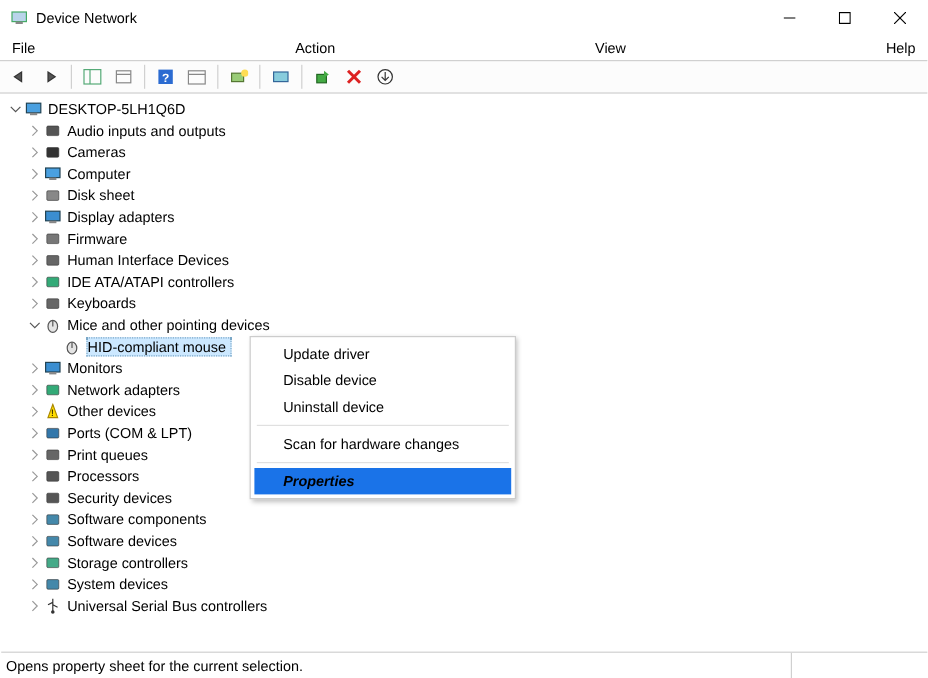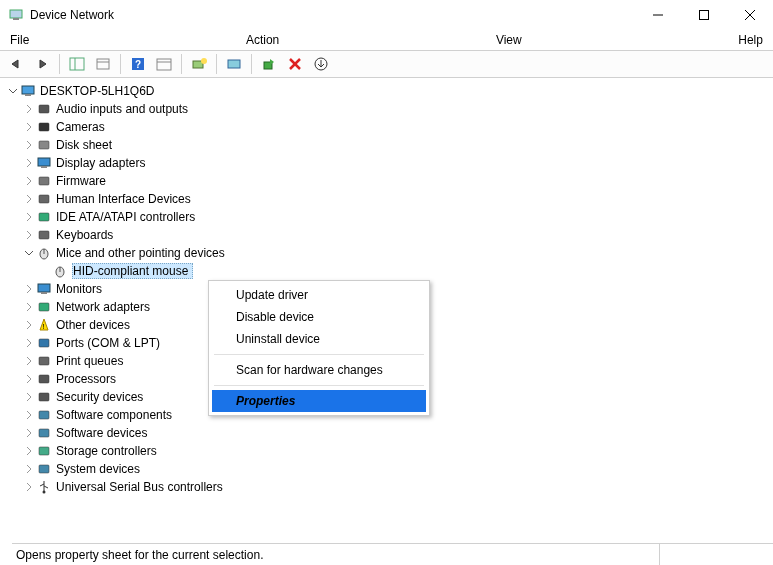--- a/index.html
+++ b/index.html
@@ -16,21 +16,21 @@
 .tdiv { width: 1px; height: 20px; background: #d0d0d0; margin: 0 3px; }
 .tree { position: absolute; top: 80px; left: 0; right: 0; bottom: 22px; overflow: hidden; padding: 2px 0 0 6px; }
 .node { display: flex; align-items: center; height: 18px; font-size: 12px; white-space: nowrap; }
 .arrow { width: 14px; height: 14px; display: flex; align-items: center; justify-content: center; flex-shrink: 0; }
 .nicon { width: 16px; height: 16px; margin-right: 4px; flex-shrink: 0; display:flex; align-items:center; justify-content:center; }
 .selected { background: #cce8ff; border: 1px dotted #7aa7c7; padding-right: 4px; }
 .ctxmenu { position: absolute; left: 208px; top: 280px; width: 222px; background: #fff; border: 1px solid #ccc; box-shadow: 2px 2px 4px rgba(0,0,0,0.25); padding: 3px; font-size: 12px; }
 .ctxitem { height: 22px; display: flex; align-items: center; padding: 0 24px; }
 .ctxsep { height: 1px; background: #e0e0e0; margin: 4px 2px; }
 .ctxhl { background: #1a73e8; color: #000000; font-weight: 600; font-style: italic; }
-.statusbar { position: absolute; bottom: 0; left: 12px; right: 0; height: 22px; border-top: 1px solid #d0d0d0; display: flex; align-items: center; padding: 0 4px; font-size: 12px; background: #fff; }
+.statusbar { position: absolute; bottom: 0; left: 1px; right: 0; height: 22px; border-top: 1px solid #d0d0d0; display: flex; align-items: center; padding: 0 4px; font-size: 12px; background: #fff; }
 .statusbar .cell2 { width:110px; border-left:1px solid #d0d0d0; height:100%; margin-left:auto;}
 svg { display: block; }
 </style>
 </head>
 <body>
 
 <div class="titlebar">
   <span class="appicon">
     <svg width="16" height="16">
         <rect x="2" y="3" width="12" height="8" fill="#b9d4ea" stroke="#4a6"></rect>
@@ -169,20 +169,34 @@
         <svg width="10" height="10">
           <path d="M3 1 L7 5 L3 9" fill="none" stroke="#999"></path>
         </svg>
       </span>
       <span class="nicon">
         <svg width="14" height="14">
           <rect x="2" y="3" width="10" height="8" fill="#333" stroke="#333" stroke-width="0.5" rx="1"></rect>
         </svg>
       </span>
       <span>Cameras</span>
+    </div>
+    <div class="node" style="padding-left:16px">
+      <span class="arrow">
+        <svg width="10" height="10">
+          <path d="M3 1 L7 5 L3 9" fill="none" stroke="#999"></path>
+        </svg>
+      </span>
+      <span class="nicon">
+        <svg width="14" height="14">
+          <rect x="1" y="2" width="12" height="8" fill="#4aa0e0" stroke="#245"></rect>
+          <rect x="4" y="10" width="6" height="2" fill="#888"></rect>
+        </svg>
+      </span>
+      <span>Computer</span>
     </div>
     <div class="node" style="padding-left:16px">
       <span class="arrow">
         <svg width="10" height="10">
           <path d="M3 1 L7 5 L3 9" fill="none" stroke="#999"></path>
         </svg>
       </span>
       <span class="nicon">
         <svg width="14" height="14">
           <rect x="2" y="3" width="10" height="8" fill="#888" stroke="#333" stroke-width="0.5" rx="1"></rect>

